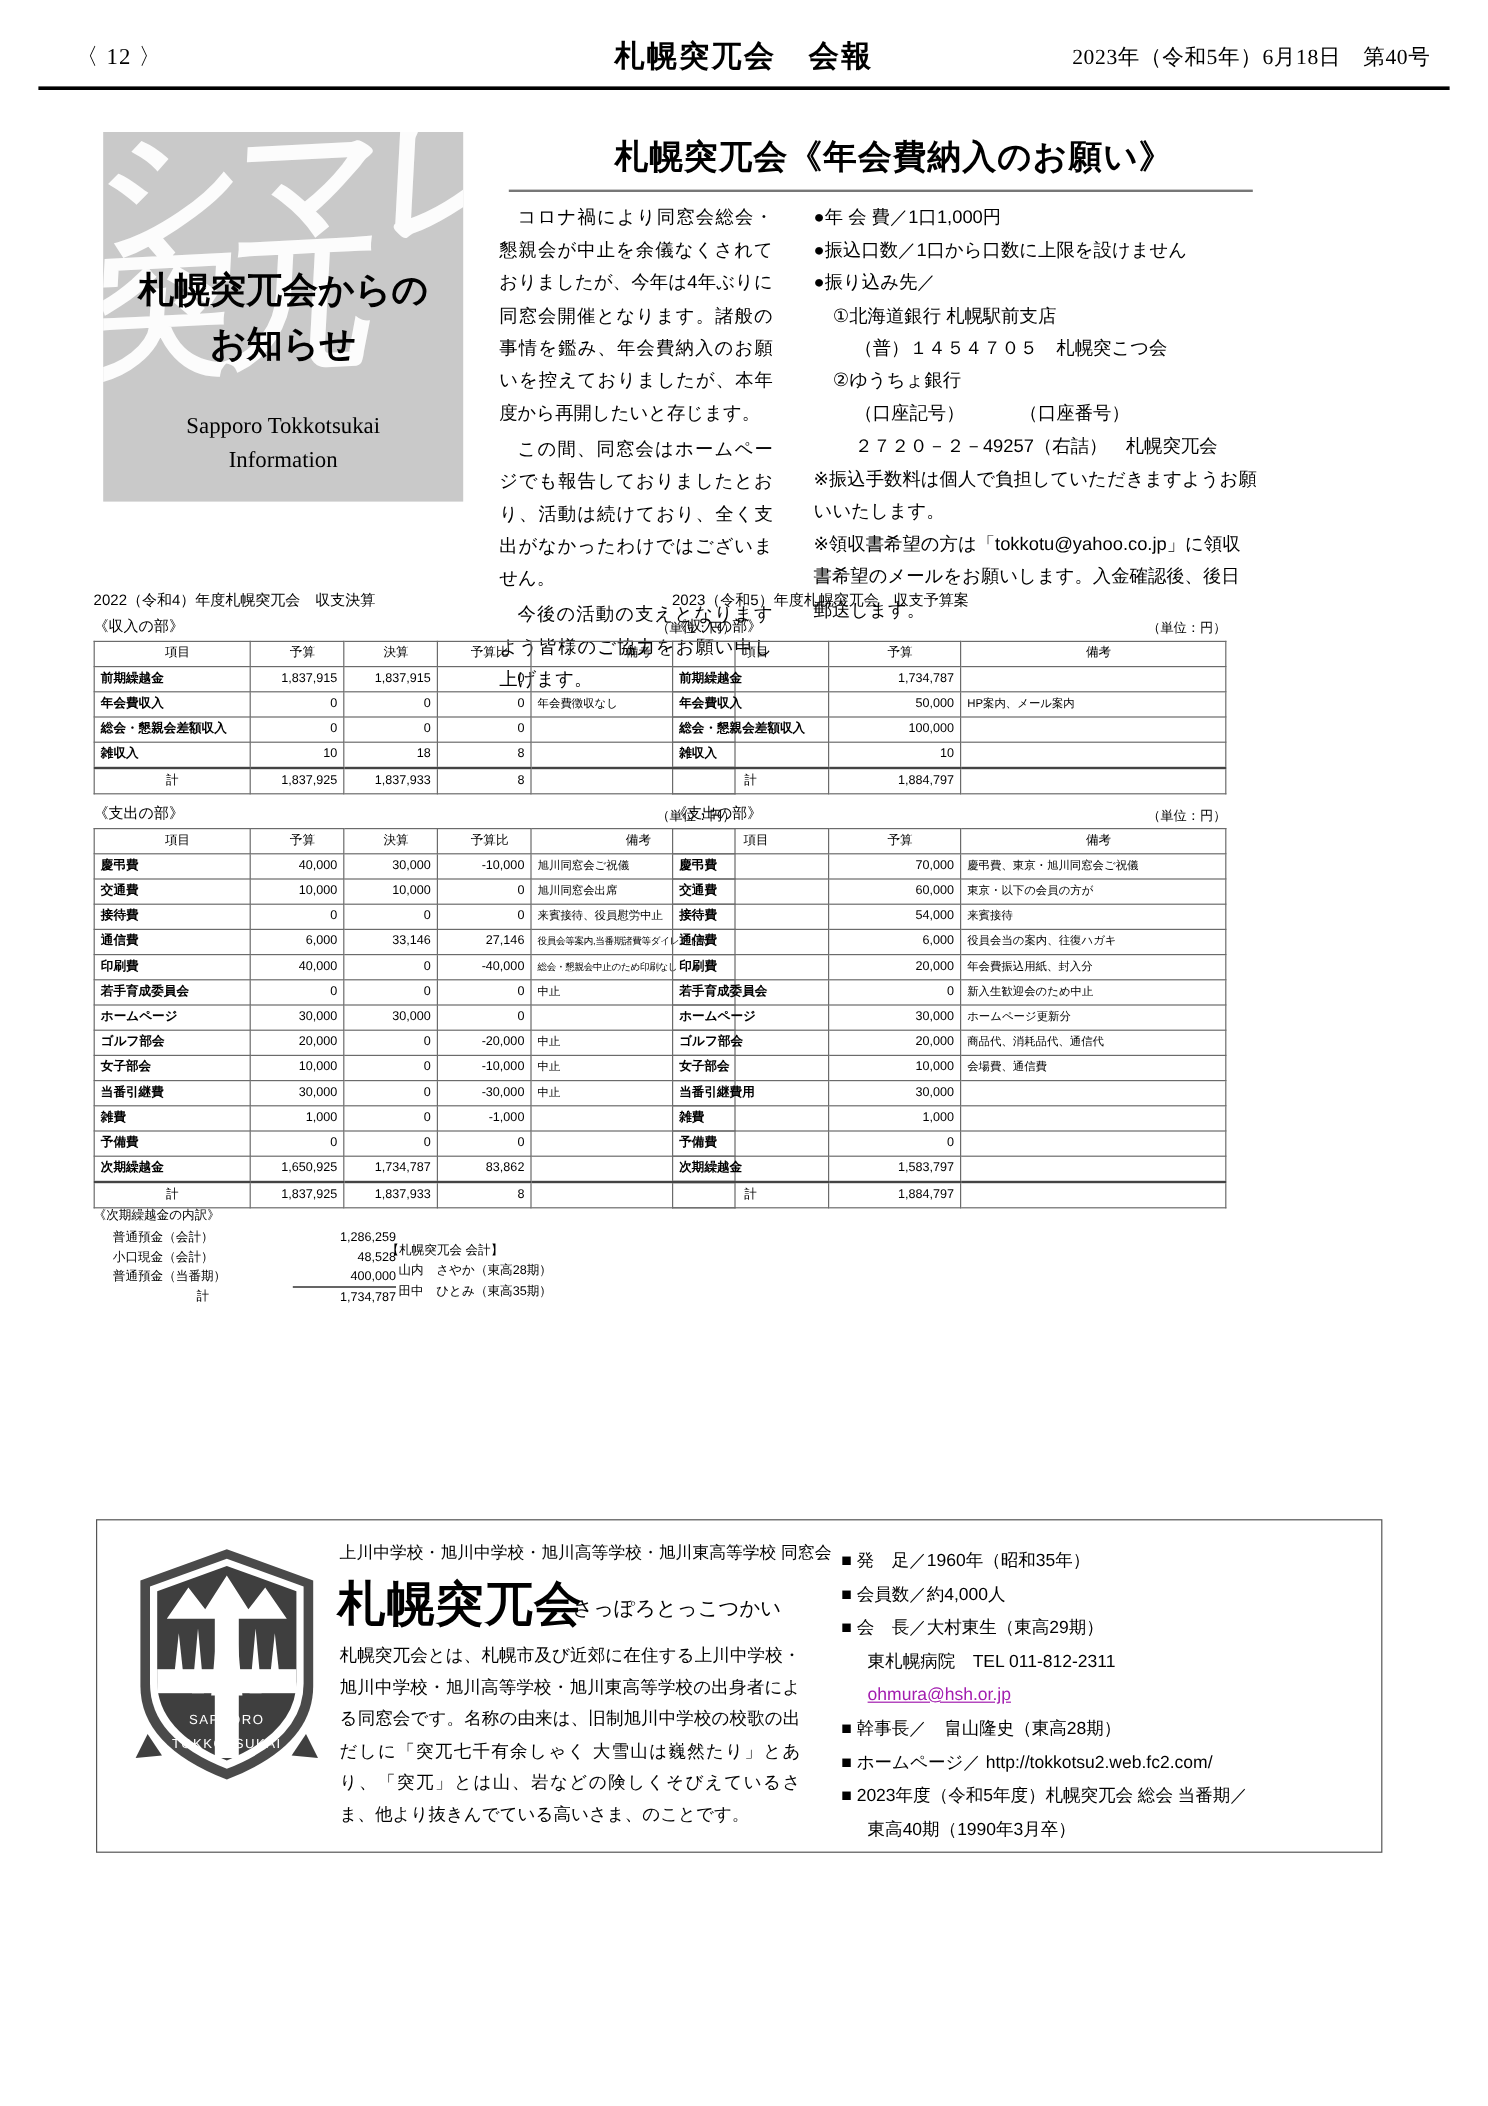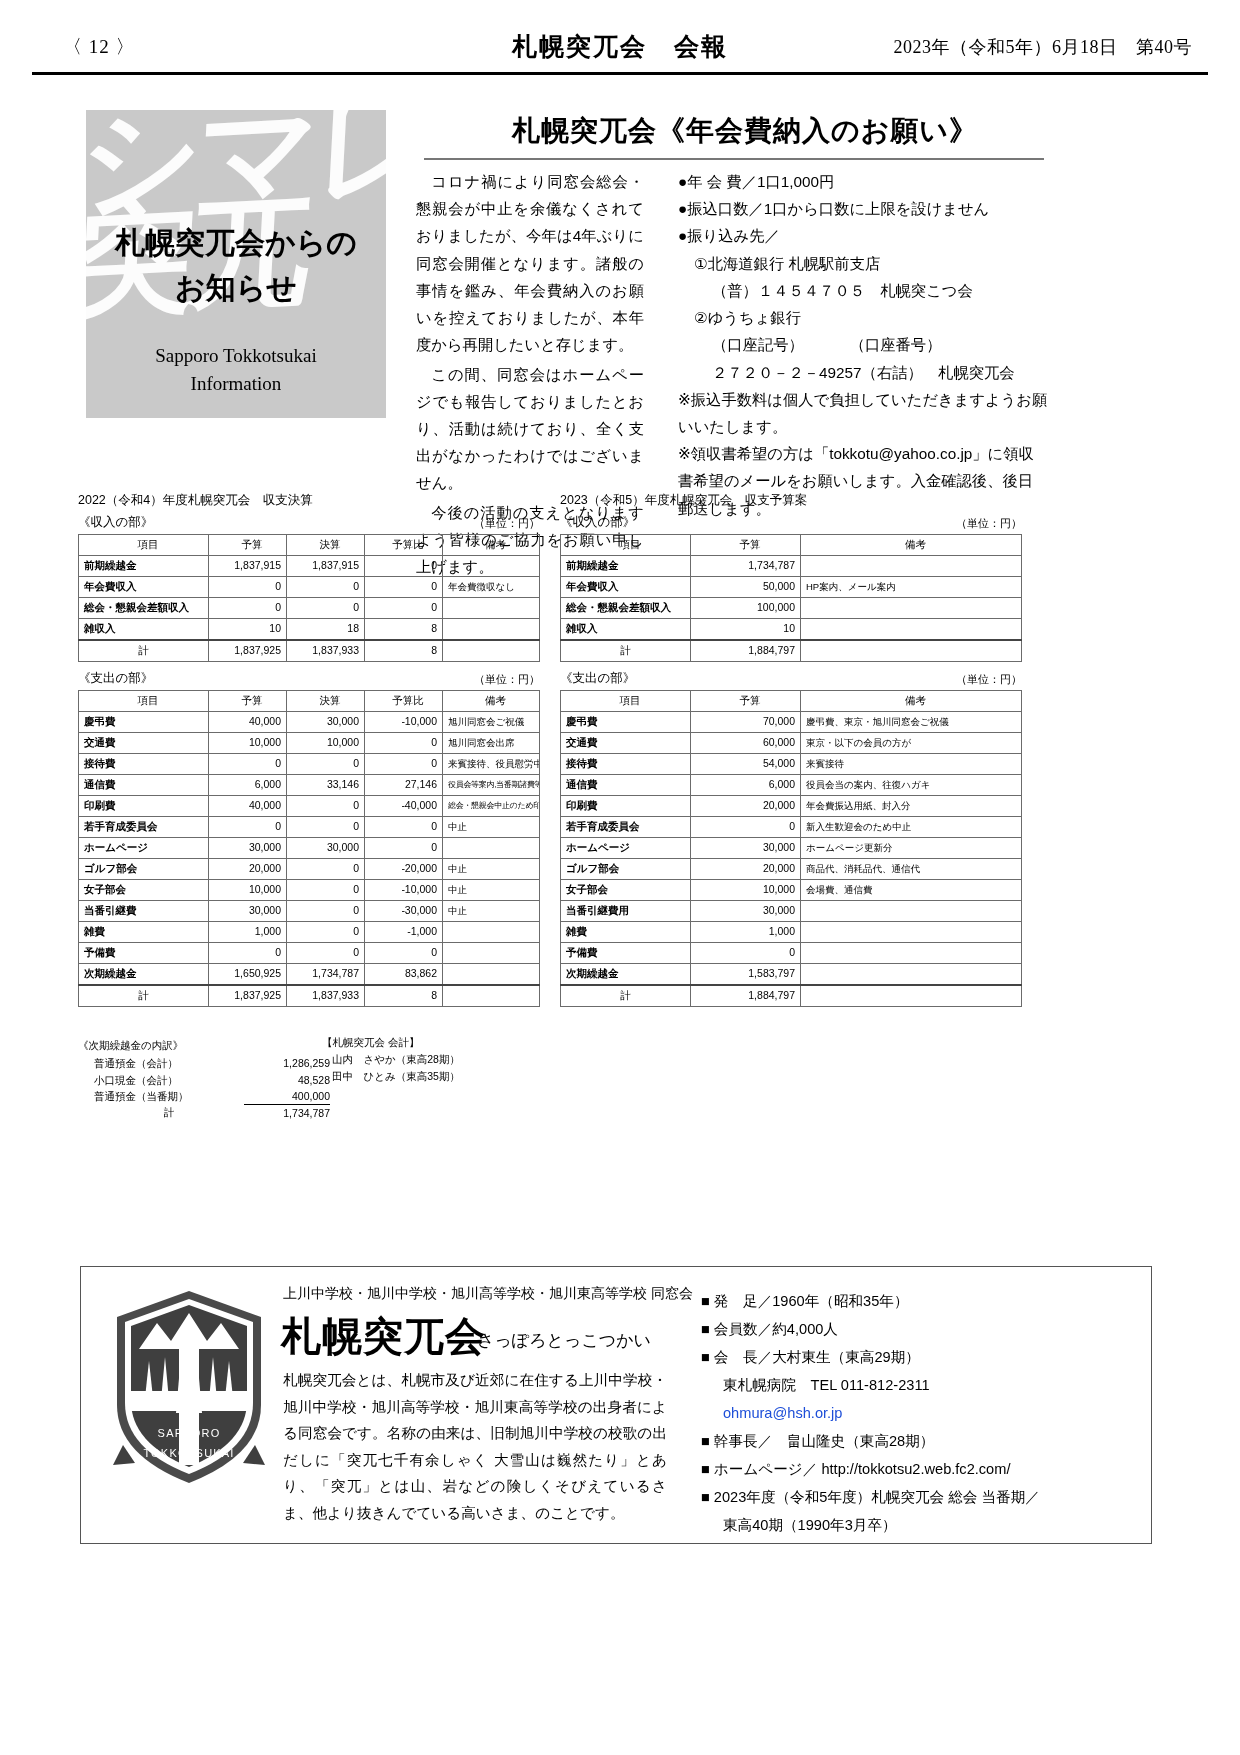--- a/index.html
+++ b/index.html
@@ -188,32 +188,32 @@
     overflow: hidden;
     white-space: nowrap;
   }
   table.ftab th { text-align: center; padding-left: 14px; }
   table.ftab td.num { text-align: right; }
   table.ftab td.lbl { text-align: left; font-weight: bold; }
   table.ftab td.ctr { text-align: center; }
   table.ftab td.rem { text-align: left; font-size: 9.5px; }
   table.ftab td.rem.tiny { font-size: 8px; letter-spacing: -0.3px; }
   table.ftab tr.total td { border-top: 2px solid #444; }
-  .fin-left { left: 78px; width: 462px; }
+  .fin-left { left: 78px; width: 535px; }
   .fin-right { left: 560px; width: 462px; }
 
   
   .breakdown {
     position: absolute;
     left: 78px;
     top: 1005px;
     font-size: 10.5px;
     line-height: 1.55;
   }
-  .breakdown .bd-title { margin-bottom: 2px; margin-top: 32px; }
+  .breakdown .bd-title { margin-bottom: 2px; }
   .bd-row { display: flex; }
   .bd-row .bd-name { width: 150px; padding-left: 16px; }
   .bd-row .bd-val { width: 86px; text-align: right; }
   .bd-row.sum .bd-val { border-top: 1px solid #000; }
   .acct {
     position: absolute;
     left: 322px;
     top: 1034px;
     font-size: 10.5px;
     line-height: 1.6;
@@ -307,21 +307,21 @@
   }
   .org-facts {
     position: absolute;
     left: 620px;
     top: 20px;
     width: 430px;
     font-size: 14.6px;
     line-height: 1.92;
   }
   .org-facts .sub { padding-left: 22px; }
-  .org-facts .mail { color: #1d4ed8; }
+  .org-facts .mail { color: #a21caf; text-decoration: underline; }
 </style>
 </head>
 <body>
 
 <div class="page">
 
   <div class="masthead">
     <div class="page-no">〈 12 〉</div>
     <div class="title">札幌突兀会　会報</div>
     <div class="issue">2023年（令和5年）6月18日　第40号</div>

